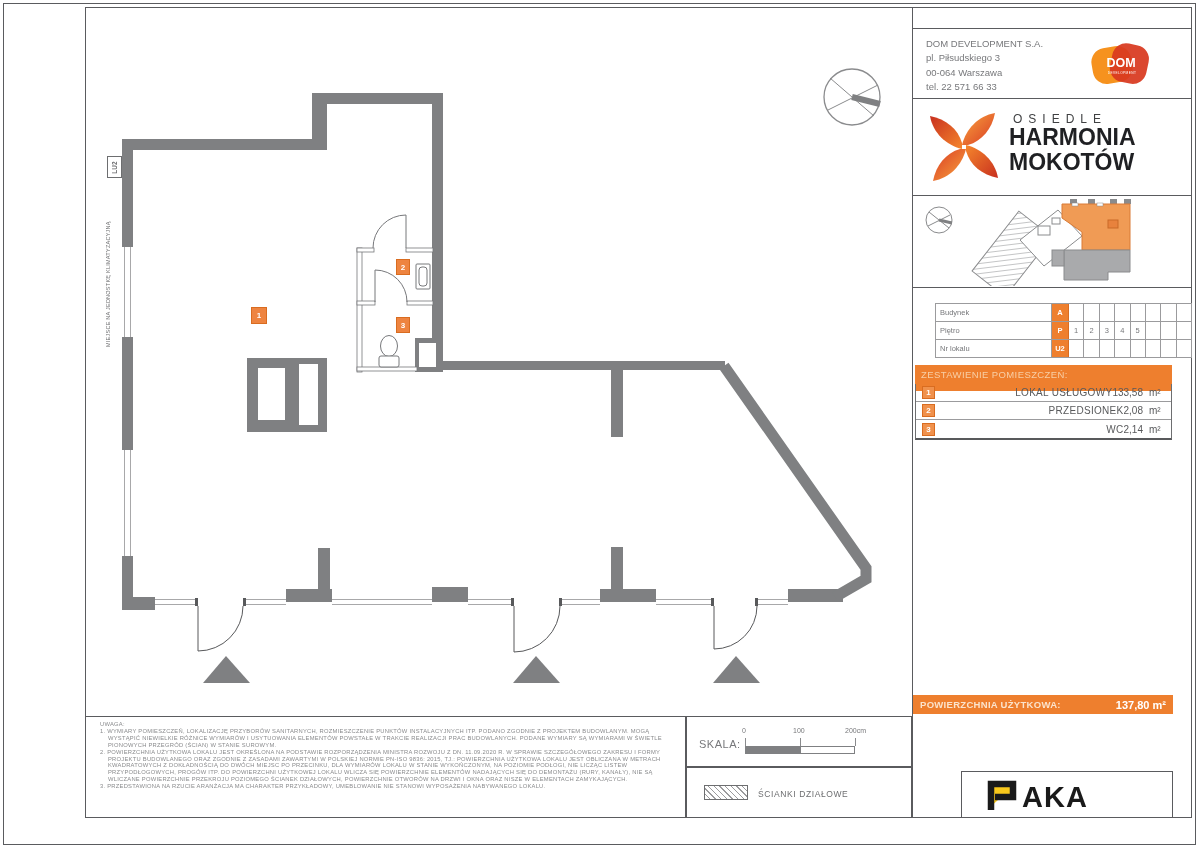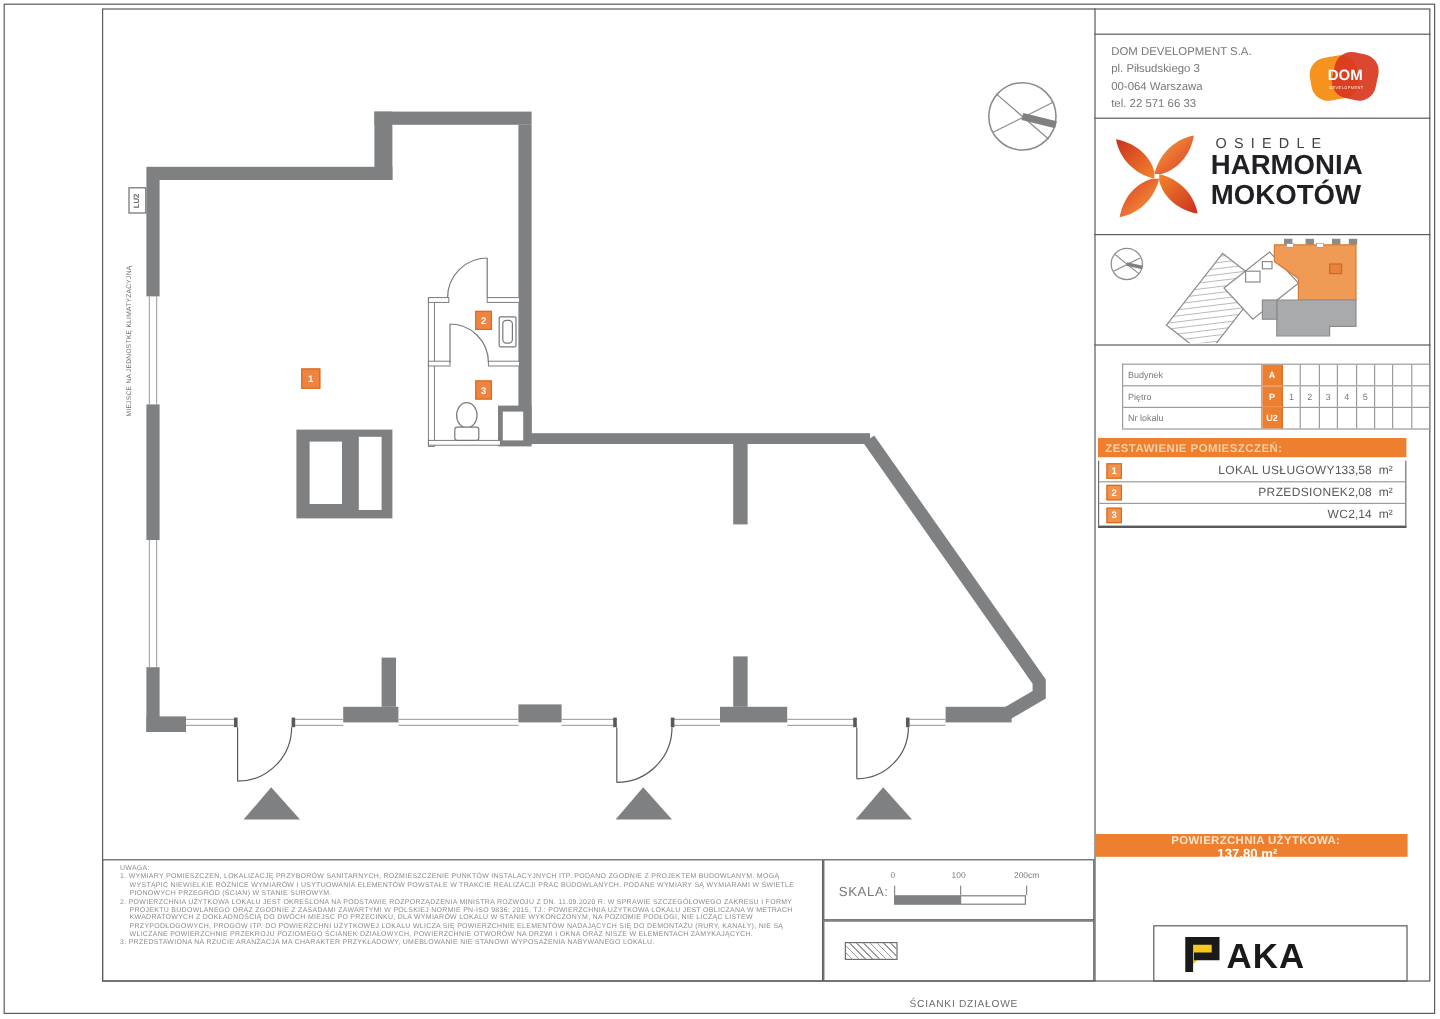--- a/index.html
+++ b/index.html
@@ -19,52 +19,52 @@
   .brand2 { position:absolute; left:1009px; top:149px; font-size:23px; font-weight:800; color:#1f2023; letter-spacing:0px; }
 
   
   .utable { position:absolute; left:915px; top:303px; width:257px; border-top:1px solid #9b9b9d; border-left:1px solid #9b9b9d;margin-left:20px; }
   .utrow { display:flex; height:18px; border-bottom:1px solid #9b9b9d; }
   .utlabel { width:116px; font-size:7.5px; color:#77787b; padding:4px 0 0 4px; border-right:1px solid #9b9b9d; }
   .utkey { width:17px; background:#ee7f2e; color:#fff; font-size:7.5px; font-weight:bold; text-align:center; padding-top:4px; border-right:1px solid #d96c20; }
   .utcell { flex:1; border-right:1px solid #9b9b9d; font-size:7.5px; color:#77787b; text-align:center; padding-top:4px; }
 
   
-  .rooms-header { position:absolute; left:915px; top:365px; width:257px; height:16px; background:#ee7f2e;
-                  color:#f8cfa6; font-size:9.5px; font-weight:bold; letter-spacing:.4px; padding:4px 0 0 6px; }
+  .rooms-header { position:absolute; left:915px; top:365px; width:257px; height:26px; background:#ee7f2e;
+                  color:#f8cfa6; font-size:9.5px; font-weight:normal; letter-spacing:.4px; padding:4px 0 0 6px; }
   .rooms-body { position:absolute; left:915px; top:384px; width:257px; border-left:1px solid #6d6e70; border-right:1px solid #6d6e70; border-bottom:2px solid #58595b; }
   .room-row { display:flex; align-items:center; height:18px; border-bottom:1px solid #9b9b9d; }
   .room-row:last-child { border-bottom:none; }
   .room-badge { width:13px; height:13px; margin-left:6px; background:#f0914c; border:1px solid #d96c20;
                 color:#fff; font-size:8px; font-weight:bold; text-align:center; line-height:11px; }
   .room-name { flex:1; font-size:10px; color:#58595b; letter-spacing:.3px; margin-left:10px;text-align:right; }
   .room-area { font-size:10px; color:#58595b; }
   .room-unit { font-size:10px; color:#58595b; width:22px; text-align:left; margin-left:6px; }
 
   .total-bar { position:absolute; left:913px; top:695px; width:260px; height:19px; background:#ee7f2e;
-               display:flex; align-items:center;flex-direction:column; }
+               display:flex; align-items:center; }
   .total-label { font-size:9.5px; font-weight:bold; color:#fbe3cc; letter-spacing:.3px; margin-left:7px; flex:1; }
   .total-value { font-size:11px; font-weight:bold; color:#fff; margin-right:7px; }
 
   
   .notes { position:absolute; left:85px; top:716px; width:601px; height:102px; border:1px solid #5a5b5e;
            padding:4px 8px 0 14px; color:#8a8b8d; font-size:5.8px; line-height:6.9px; letter-spacing:.25px; }
   .notes p { padding-left:8px; text-indent:-8px; }
   .notes .ntitle { padding-left:0; text-indent:0; }
 
   .skala-box { position:absolute; left:686px; top:716px; width:226px; height:51px; border:1px solid #5a5b5e; }
   .legend-box { position:absolute; left:686px; top:767px; width:226px; height:51px; border:1px solid #5a5b5e; }
   .skala-label { position:absolute; left:699px; top:738px; font-size:11px; color:#77787b; letter-spacing:.5px; }
   .tick-num { position:absolute; top:727px; font-size:7px; color:#77787b; }
   .tickline { position:absolute; top:738px; width:1px; height:8px; background:#8a8b8d; }
   .bar-dark { position:absolute; left:745px; top:746px; width:55px; height:8px; background:#7f8082; }
   .bar-light { position:absolute; left:800px; top:746px; width:55px; height:8px; background:#fff; border:1px solid #7f8082; }
   .hatch-sample { position:absolute; left:704px; top:785px; width:44px; height:15px; border:1px solid #6d6e70;
                   background:repeating-linear-gradient(45deg, #fff 0 3px, #9b9b9d 3px 4px); }
-  .legend-label { position:absolute; left:758px; top:831px; font-size:8.5px; color:#6d6e70; letter-spacing:.6px; }
+  .legend-label { position:absolute; left:758px; top:789px; font-size:8.5px; color:#6d6e70; letter-spacing:.6px; }
 
   .paka-box { position:absolute; left:961px; top:771px; width:212px; height:47px; border:1px solid #5a5b5e; }
 
   
   .marker { position:absolute; background:#ee8440; border:1px solid #d96c20; color:#fff;
             font-size:8px; font-weight:bold; display:flex; align-items:center; justify-content:center; }
   .ac-note { position:absolute; left:105px; top:347px; width:190px; font-size:5.5px; letter-spacing:.25px;
              color:#6d6e70; white-space:nowrap; transform:rotate(-90deg); transform-origin:0 0; }
   .lu2-box { position:absolute; left:107px; top:156px; width:15px; height:22px; border:1px solid #6d6e70;
              display:flex; align-items:center; justify-content:center; }

